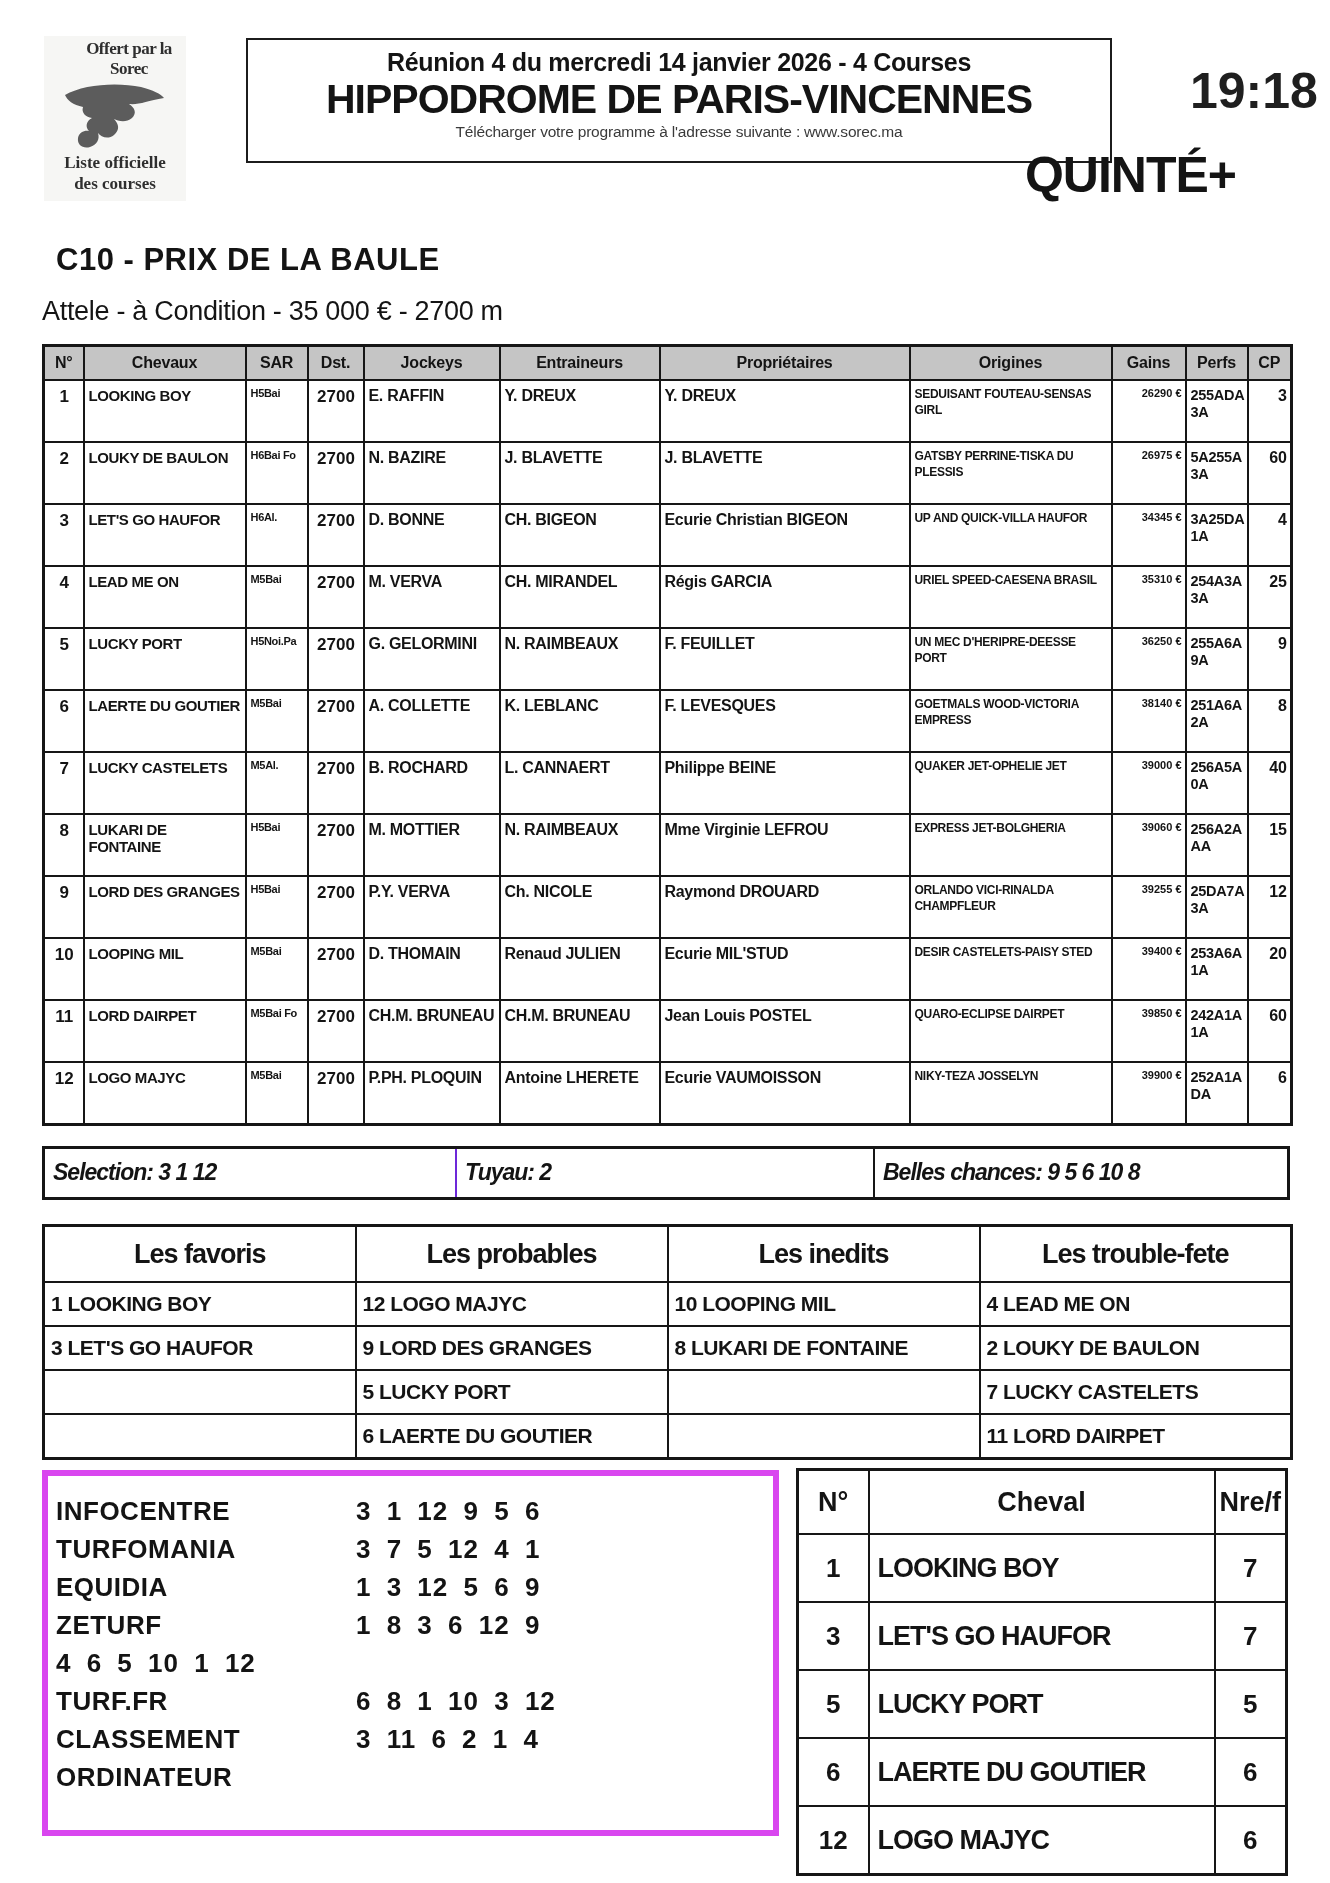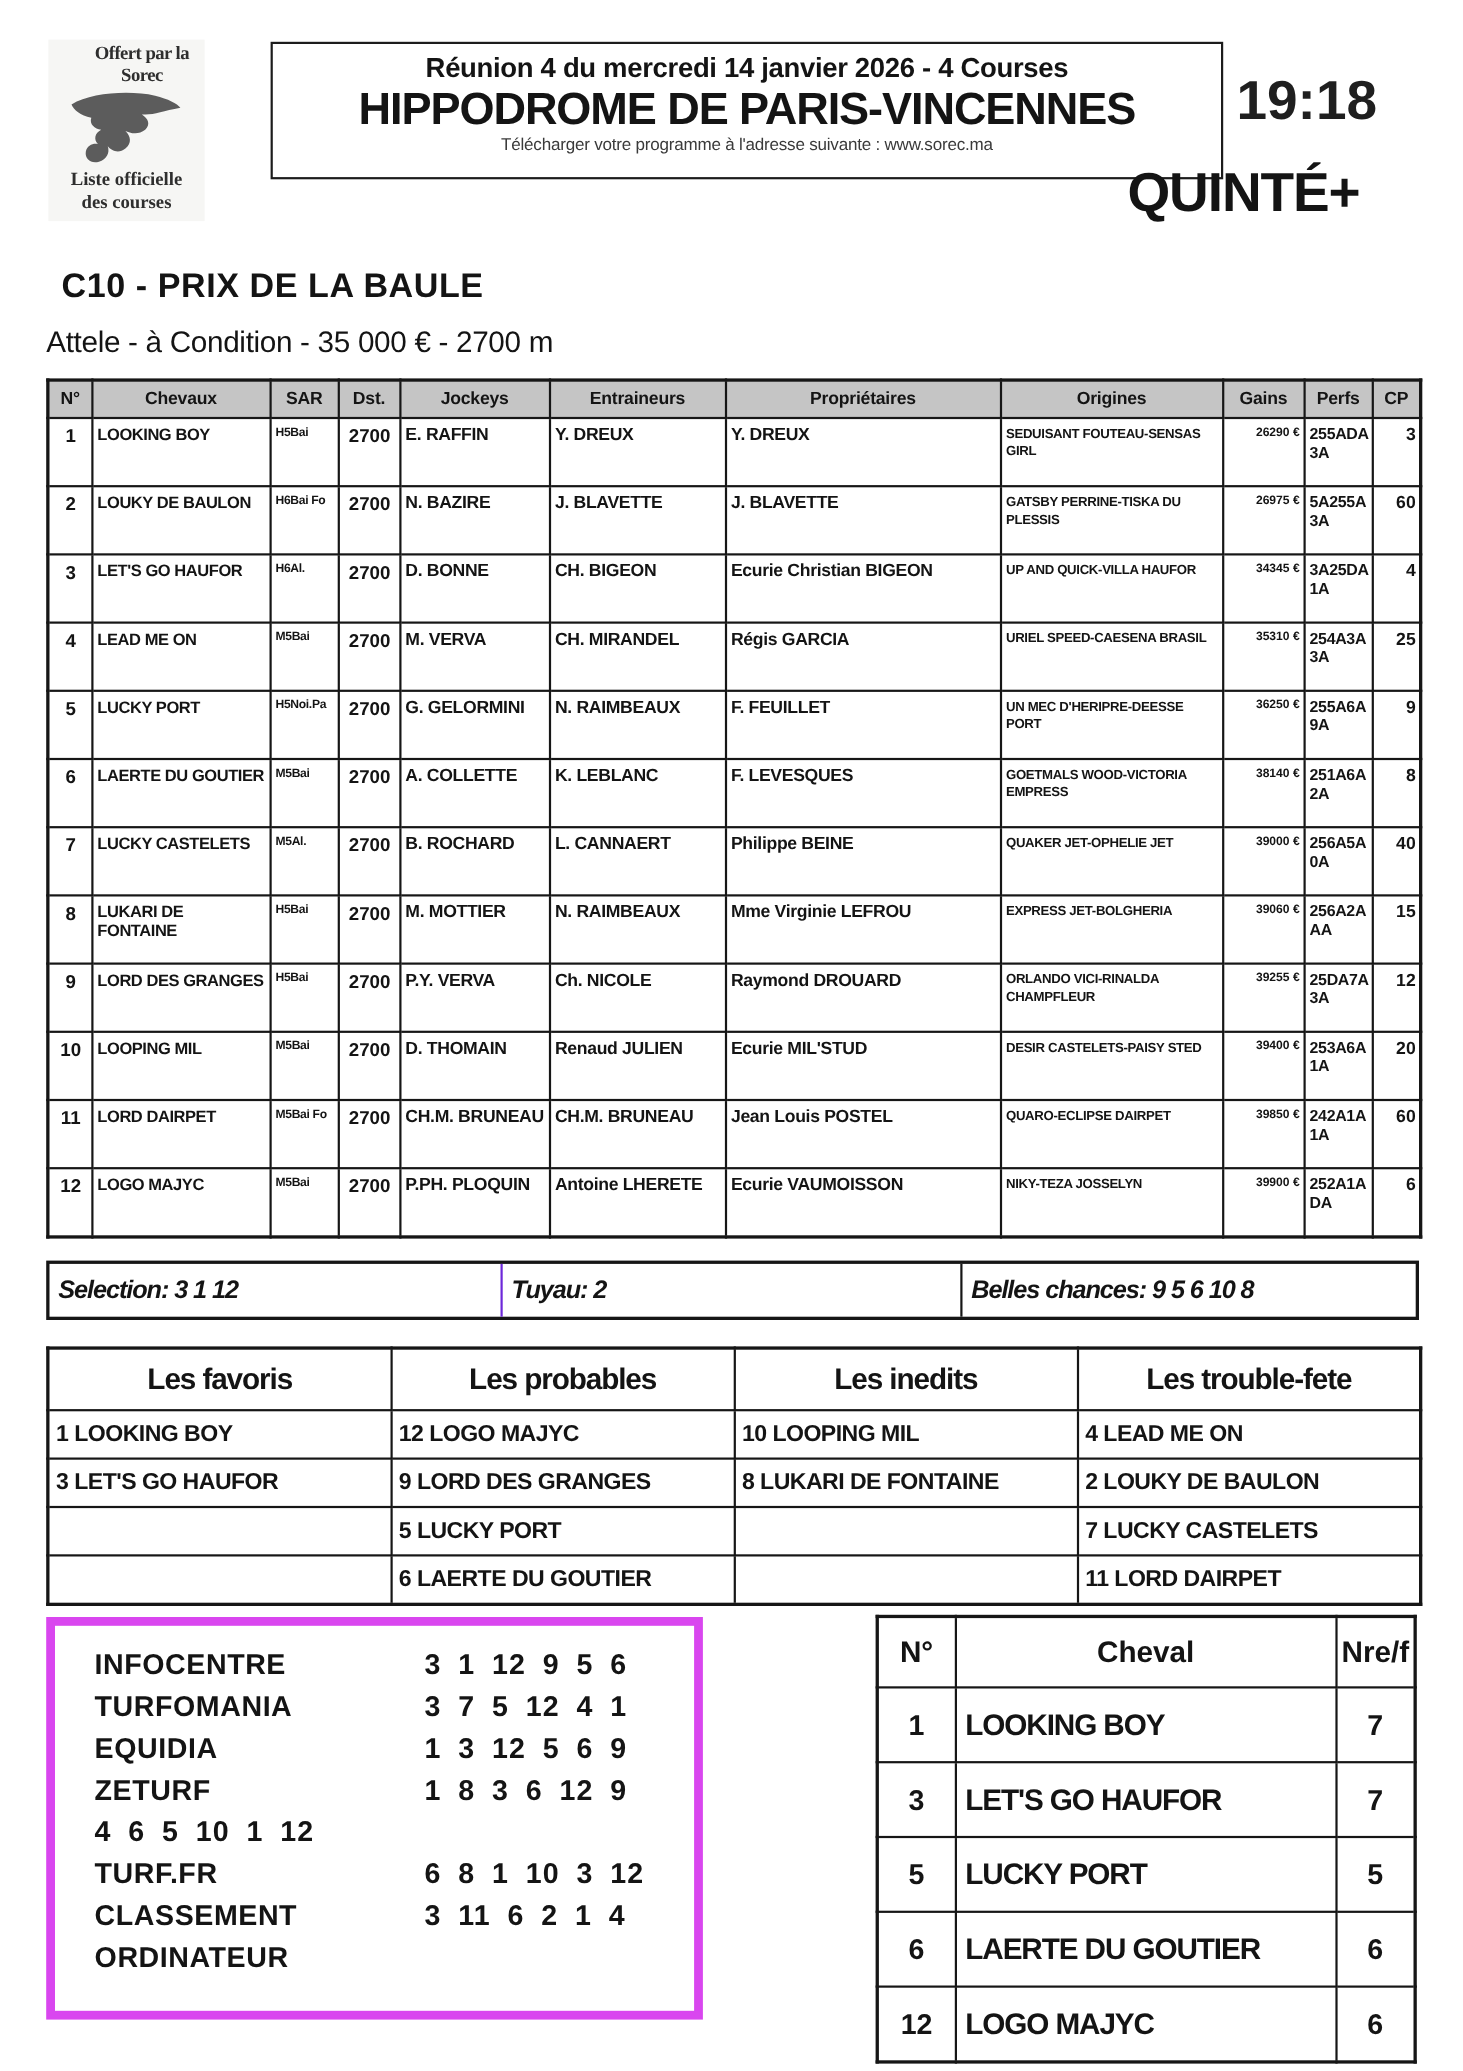--- a/index.html
+++ b/index.html
@@ -14,21 +14,21 @@
   .logo-offert{font-size:17px;letter-spacing:-0.5px;margin-left:28px;}
   .logo-svg{display:block;margin:1px auto 0;}
   .logo-liste{font-size:17px;line-height:1.25;}
 
   
   .header-box{left:246px;top:38px;width:866px;height:125px;border:2px solid #1c1c1c;
               text-align:center;box-sizing:border-box;}
   .meeting{margin-top:8px;font-size:25px;font-weight:bold;letter-spacing:-0.3px;}
   .hippo{font-size:41px;font-weight:bold;letter-spacing:-1px;line-height:1.1;}
   .download{font-size:15.5px;color:#3a3a3a;letter-spacing:-0.2px;margin-top:1px;}
-  .race-time{left:1124px;top:62px;font-size:50px;font-weight:bold;color:#1f1f1f;}
+  .race-time{left:1190px;top:62px;font-size:50px;font-weight:bold;color:#1f1f1f;}
   .bet-type{top:146px;right:94px;font-size:50px;font-weight:bold;letter-spacing:-1px;}
 
   .race-title{left:56px;top:242px;font-size:31px;font-weight:bold;letter-spacing:0.5px;}
   .race-conditions{left:42px;top:296px;font-size:27px;letter-spacing:-0.3px;}
 
   
   table{border-collapse:collapse;}
   .runners{left:42px;top:344px;}
   .runners table{width:1248px;table-layout:fixed;border:3px solid #161616;}
   .runners th{background:#c5c5c5;border:2px solid #161616;font-size:16px;height:28px;
@@ -55,22 +55,22 @@
   .sel-3{flex:1;}
 
   
   .pronostics{left:42px;top:1224px;}
   .pronostics table{width:1248px;table-layout:fixed;border:3px solid #161616;}
   .pronostics th{border:2px solid #161616;height:52px;font-size:27px;font-weight:bold;letter-spacing:-1px;}
   .pronostics td{border:2px solid #161616;height:42px;font-size:21px;font-weight:bold;
                  letter-spacing:-0.5px;padding:0 0 0 6px;vertical-align:middle;}
 
   
-  .press-box{left:42px;top:1470px;width:597px;height:366px;border:8px solid #d946ef;
-             padding:16px 0 0 36px;box-sizing:border-box;}
+  .press-box{left:42px;top:1470px;width:737px;height:366px;border:6px solid #d946ef;
+             padding:16px 0 0 8px;box-sizing:border-box;}
   .press-row{display:flex;align-items:flex-start;}
   .press-source{width:300px;font-size:26px;font-weight:bold;letter-spacing:0.5px;line-height:38px;}
   .press-picks{font-size:26px;font-weight:bold;word-spacing:7px;letter-spacing:1px;line-height:38px;}
 
   
   .nref{left:796px;top:1468px;}
   .nref table{width:489px;table-layout:fixed;border:3px solid #161616;}
   .nref th{border:2px solid #161616;height:60px;font-size:27px;font-weight:bold;}
   .nref td{border:2px solid #161616;height:64px;font-weight:bold;vertical-align:middle;}
   .n-0{text-align:center;font-size:26px;}

